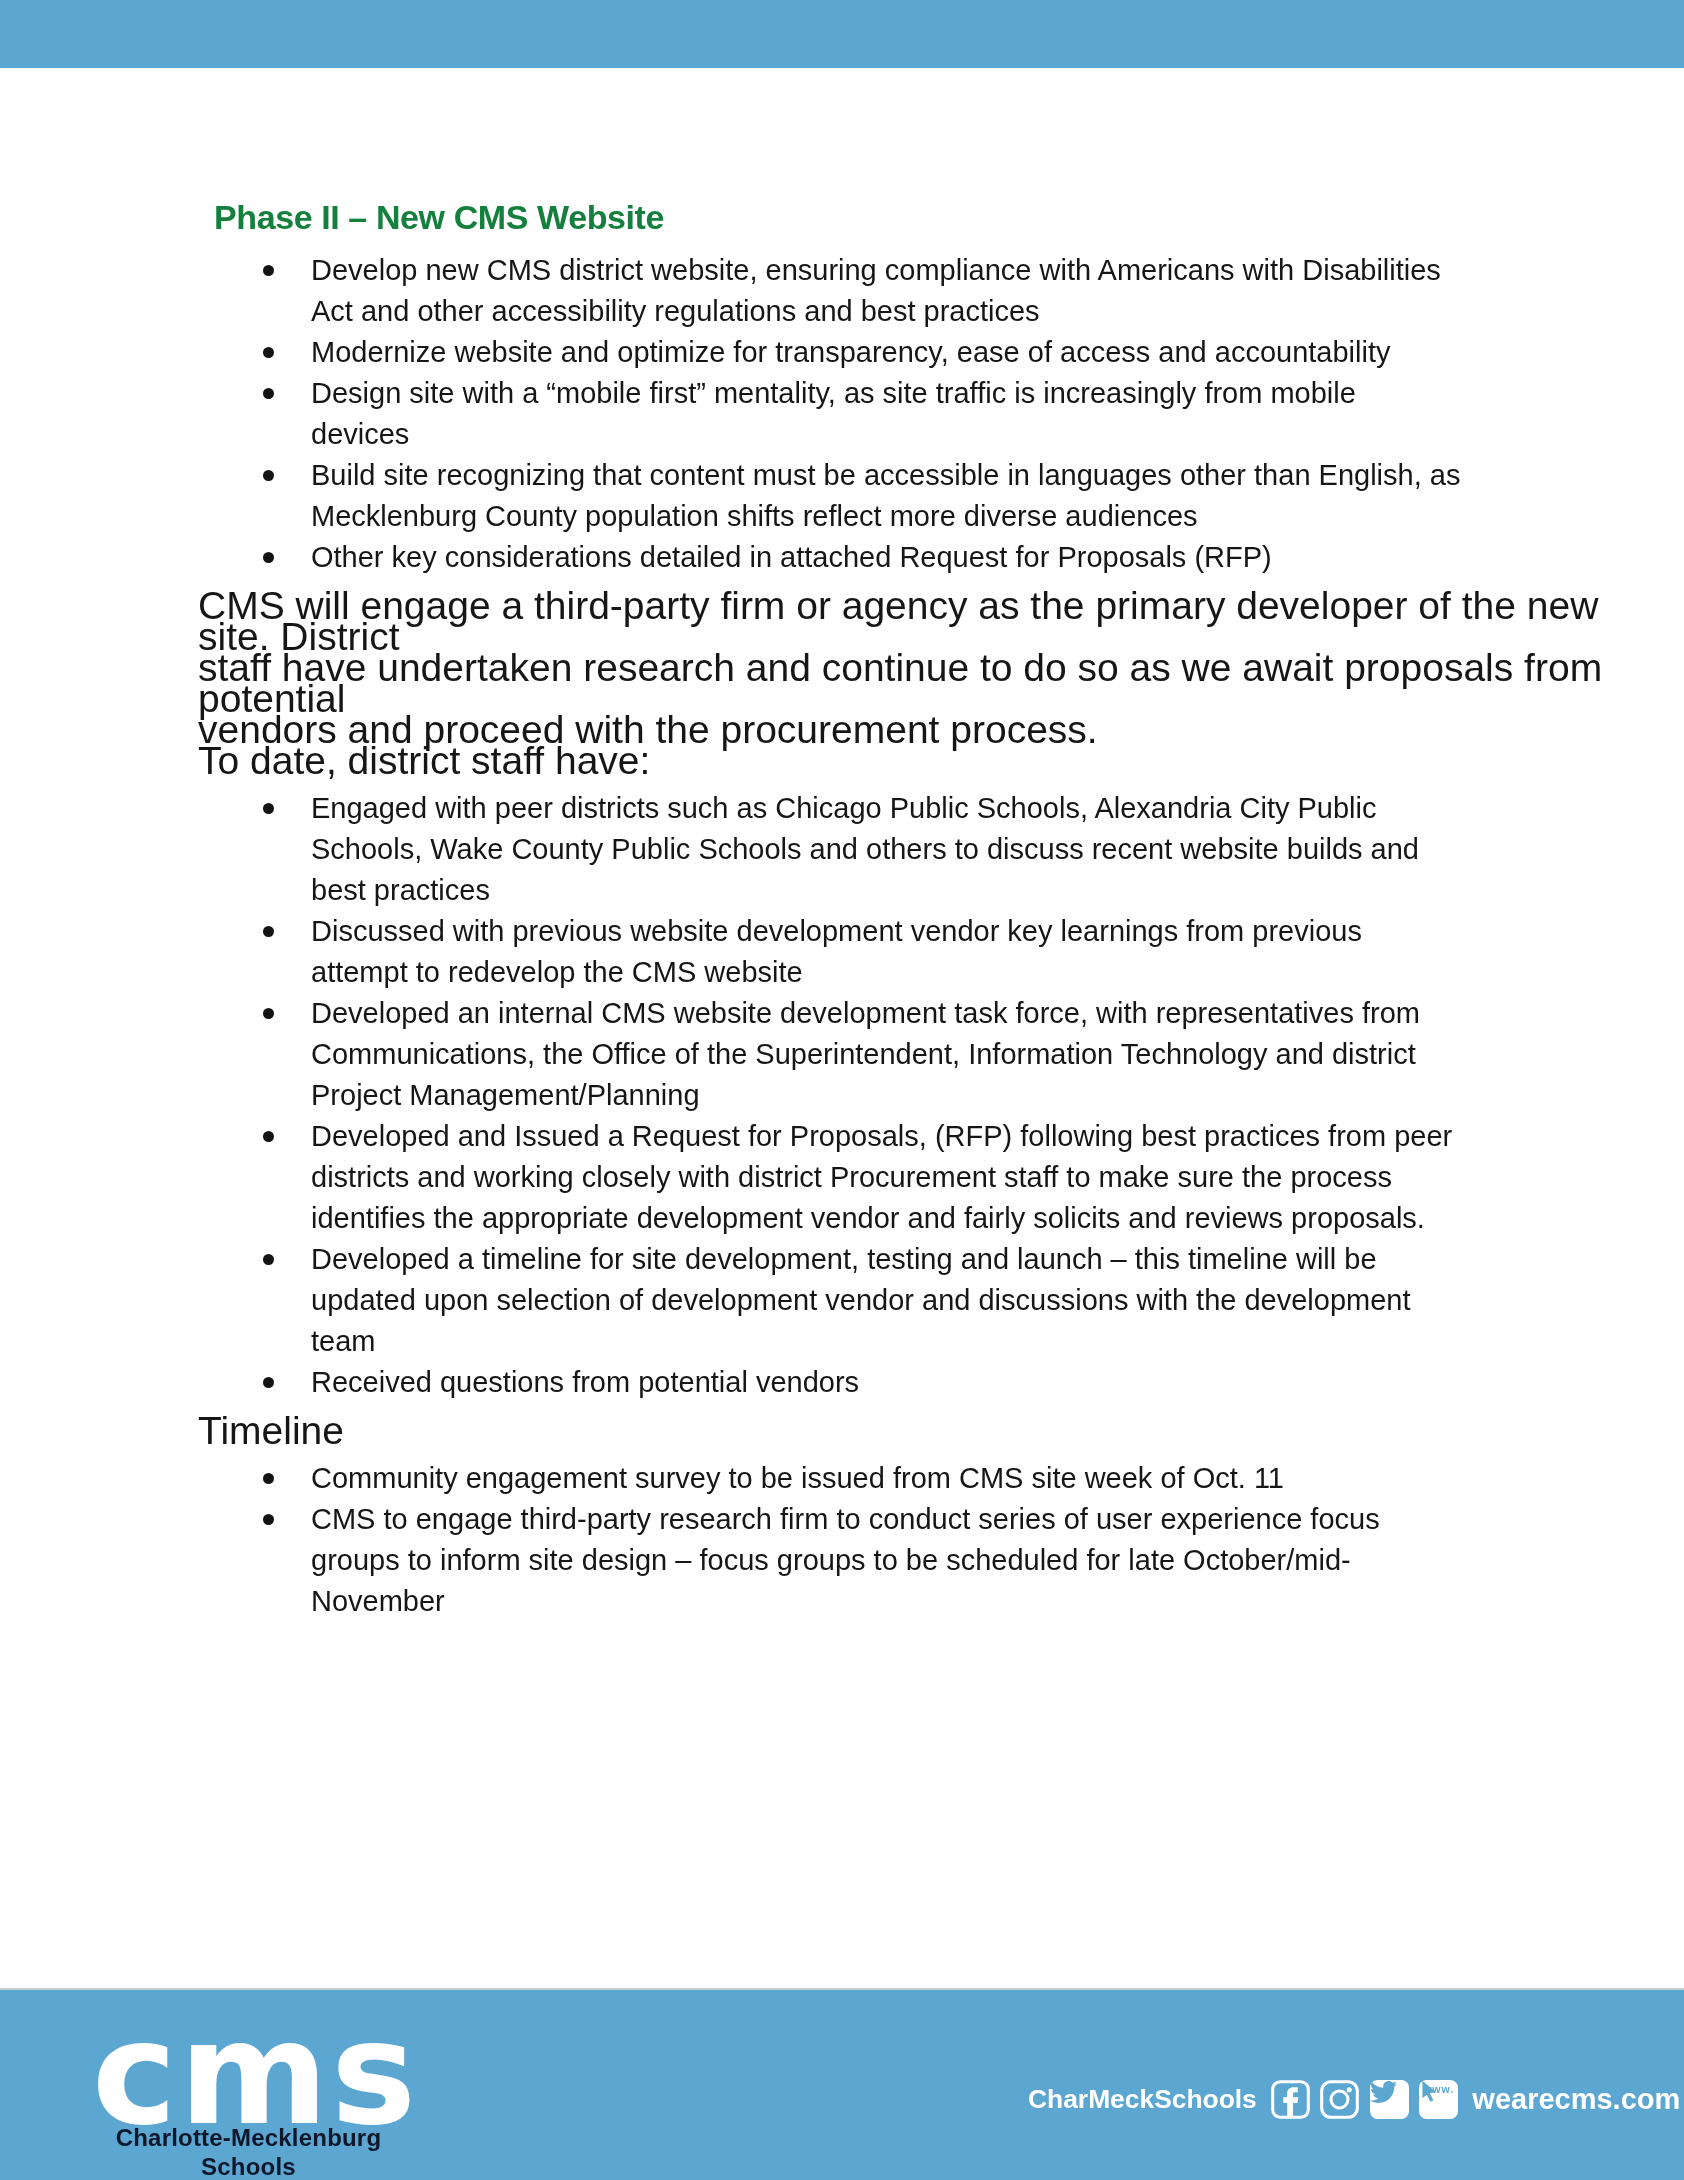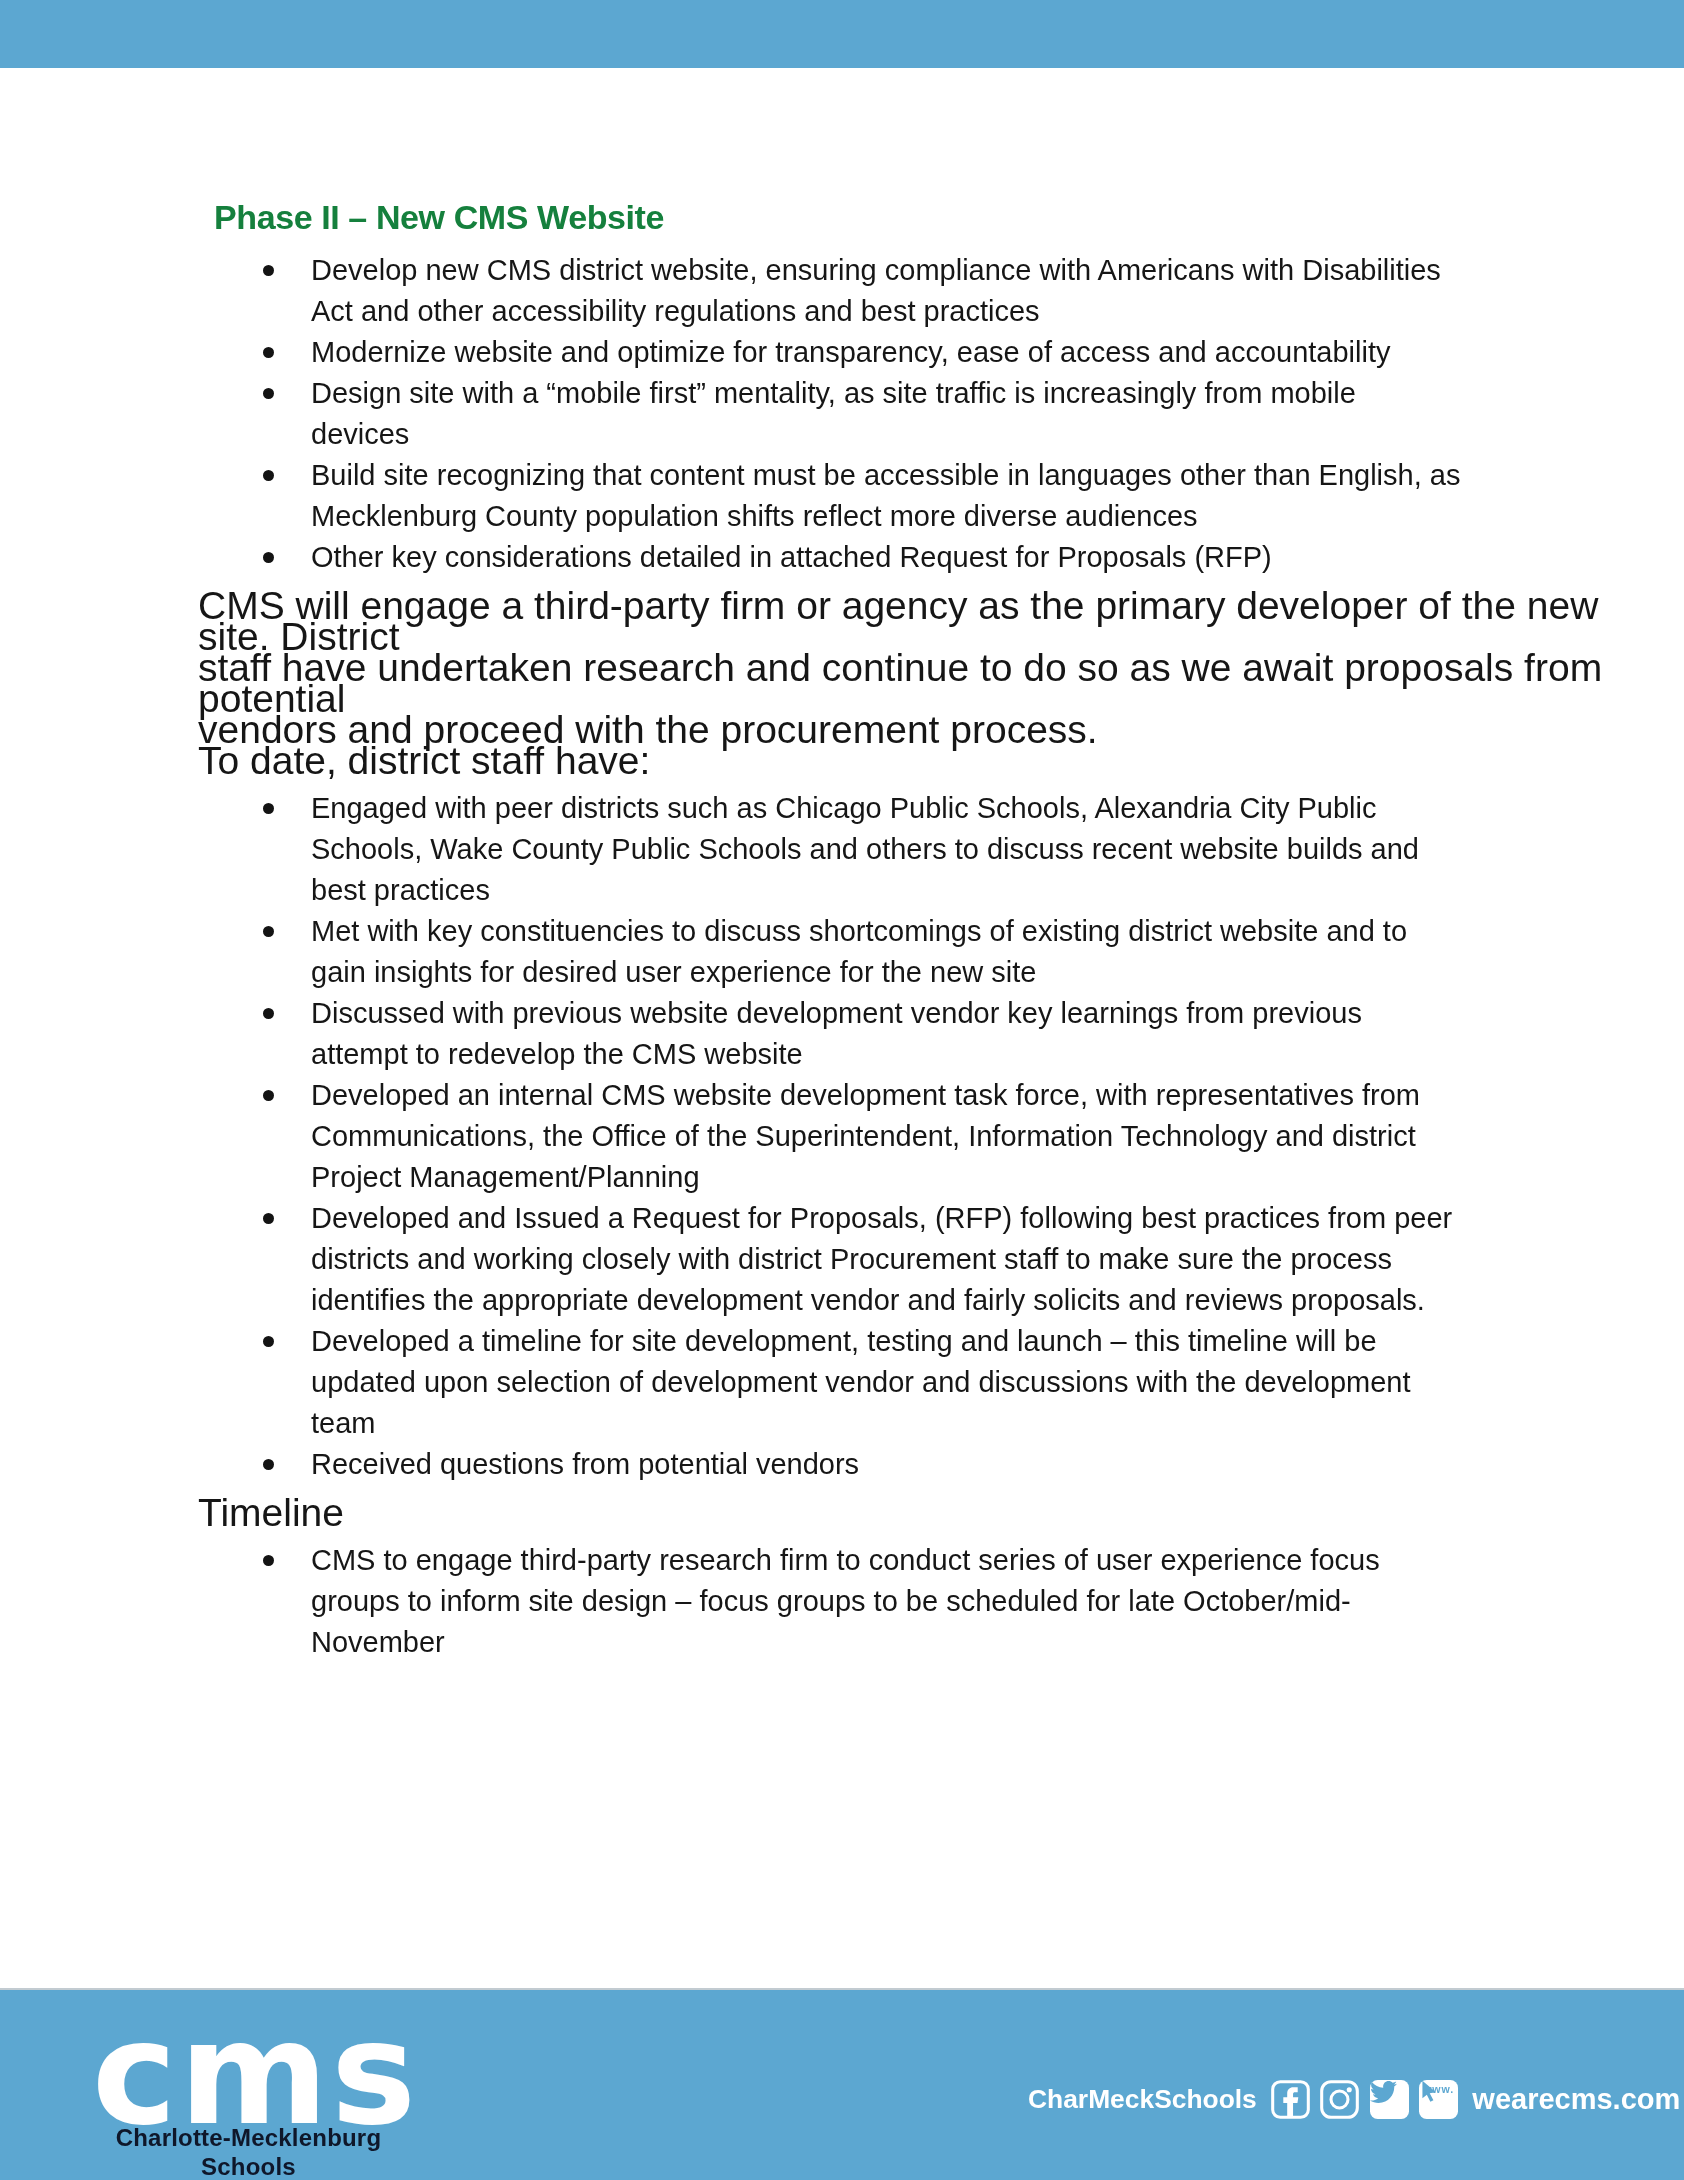--- a/index.html
+++ b/index.html
@@ -92,39 +92,38 @@
     <p class="body-text mt-intro">CMS will engage a third-party firm or agency as the primary developer of the new site. District
 staff have undertaken research and continue to do so as we await proposals from potential
 vendors and proceed with the procurement process.</p>
 
     <p class="body-text mt-todate">To date, district staff have:</p>
 
     <ul class="blist mt-list2">
       <li><span class="dot"></span><span>Engaged with peer districts such as Chicago Public Schools, Alexandria City Public
 Schools, Wake County Public Schools and others to discuss recent website builds and
 best practices</span></li>
-      <li><span class="dot"></span><span>Met with key constituencies to discuss shortcomings of existing district website and to
-gain insights for desired user experience for the new site</span></li>
       <li><span class="dot"></span><span>Discussed with previous website development vendor key learnings from previous
 attempt to redevelop the CMS website</span></li>
       <li><span class="dot"></span><span>Developed an internal CMS website development task force, with representatives from
 Communications, the Office of the Superintendent, Information Technology and district
 Project Management/Planning</span></li>
       <li><span class="dot"></span><span>Developed and Issued a Request for Proposals, (RFP) following best practices from peer
 districts and working closely with district Procurement staff to make sure the process
 identifies the appropriate development vendor and fairly solicits and reviews proposals.</span></li>
       <li><span class="dot"></span><span>Developed a timeline for site development, testing and launch – this timeline will be
 updated upon selection of development vendor and discussions with the development
 team</span></li>
       <li><span class="dot"></span><span>Received questions from potential vendors</span></li>
     </ul>
 
     <p class="body-text mt-timeline">Timeline</p>
 
     <ul class="blist mt-list3">
+      <li><span class="dot"></span><span>Community engagement survey to be issued from CMS site week of Oct. 11</span></li>
       <li><span class="dot"></span><span>CMS to engage third-party research firm to conduct series of user experience focus
 groups to inform site design – focus groups to be scheduled for late October/mid-
 November</span></li>
     </ul>
 
   </main>
 
   <footer class="footer">
 
     <div class="logo-block">

